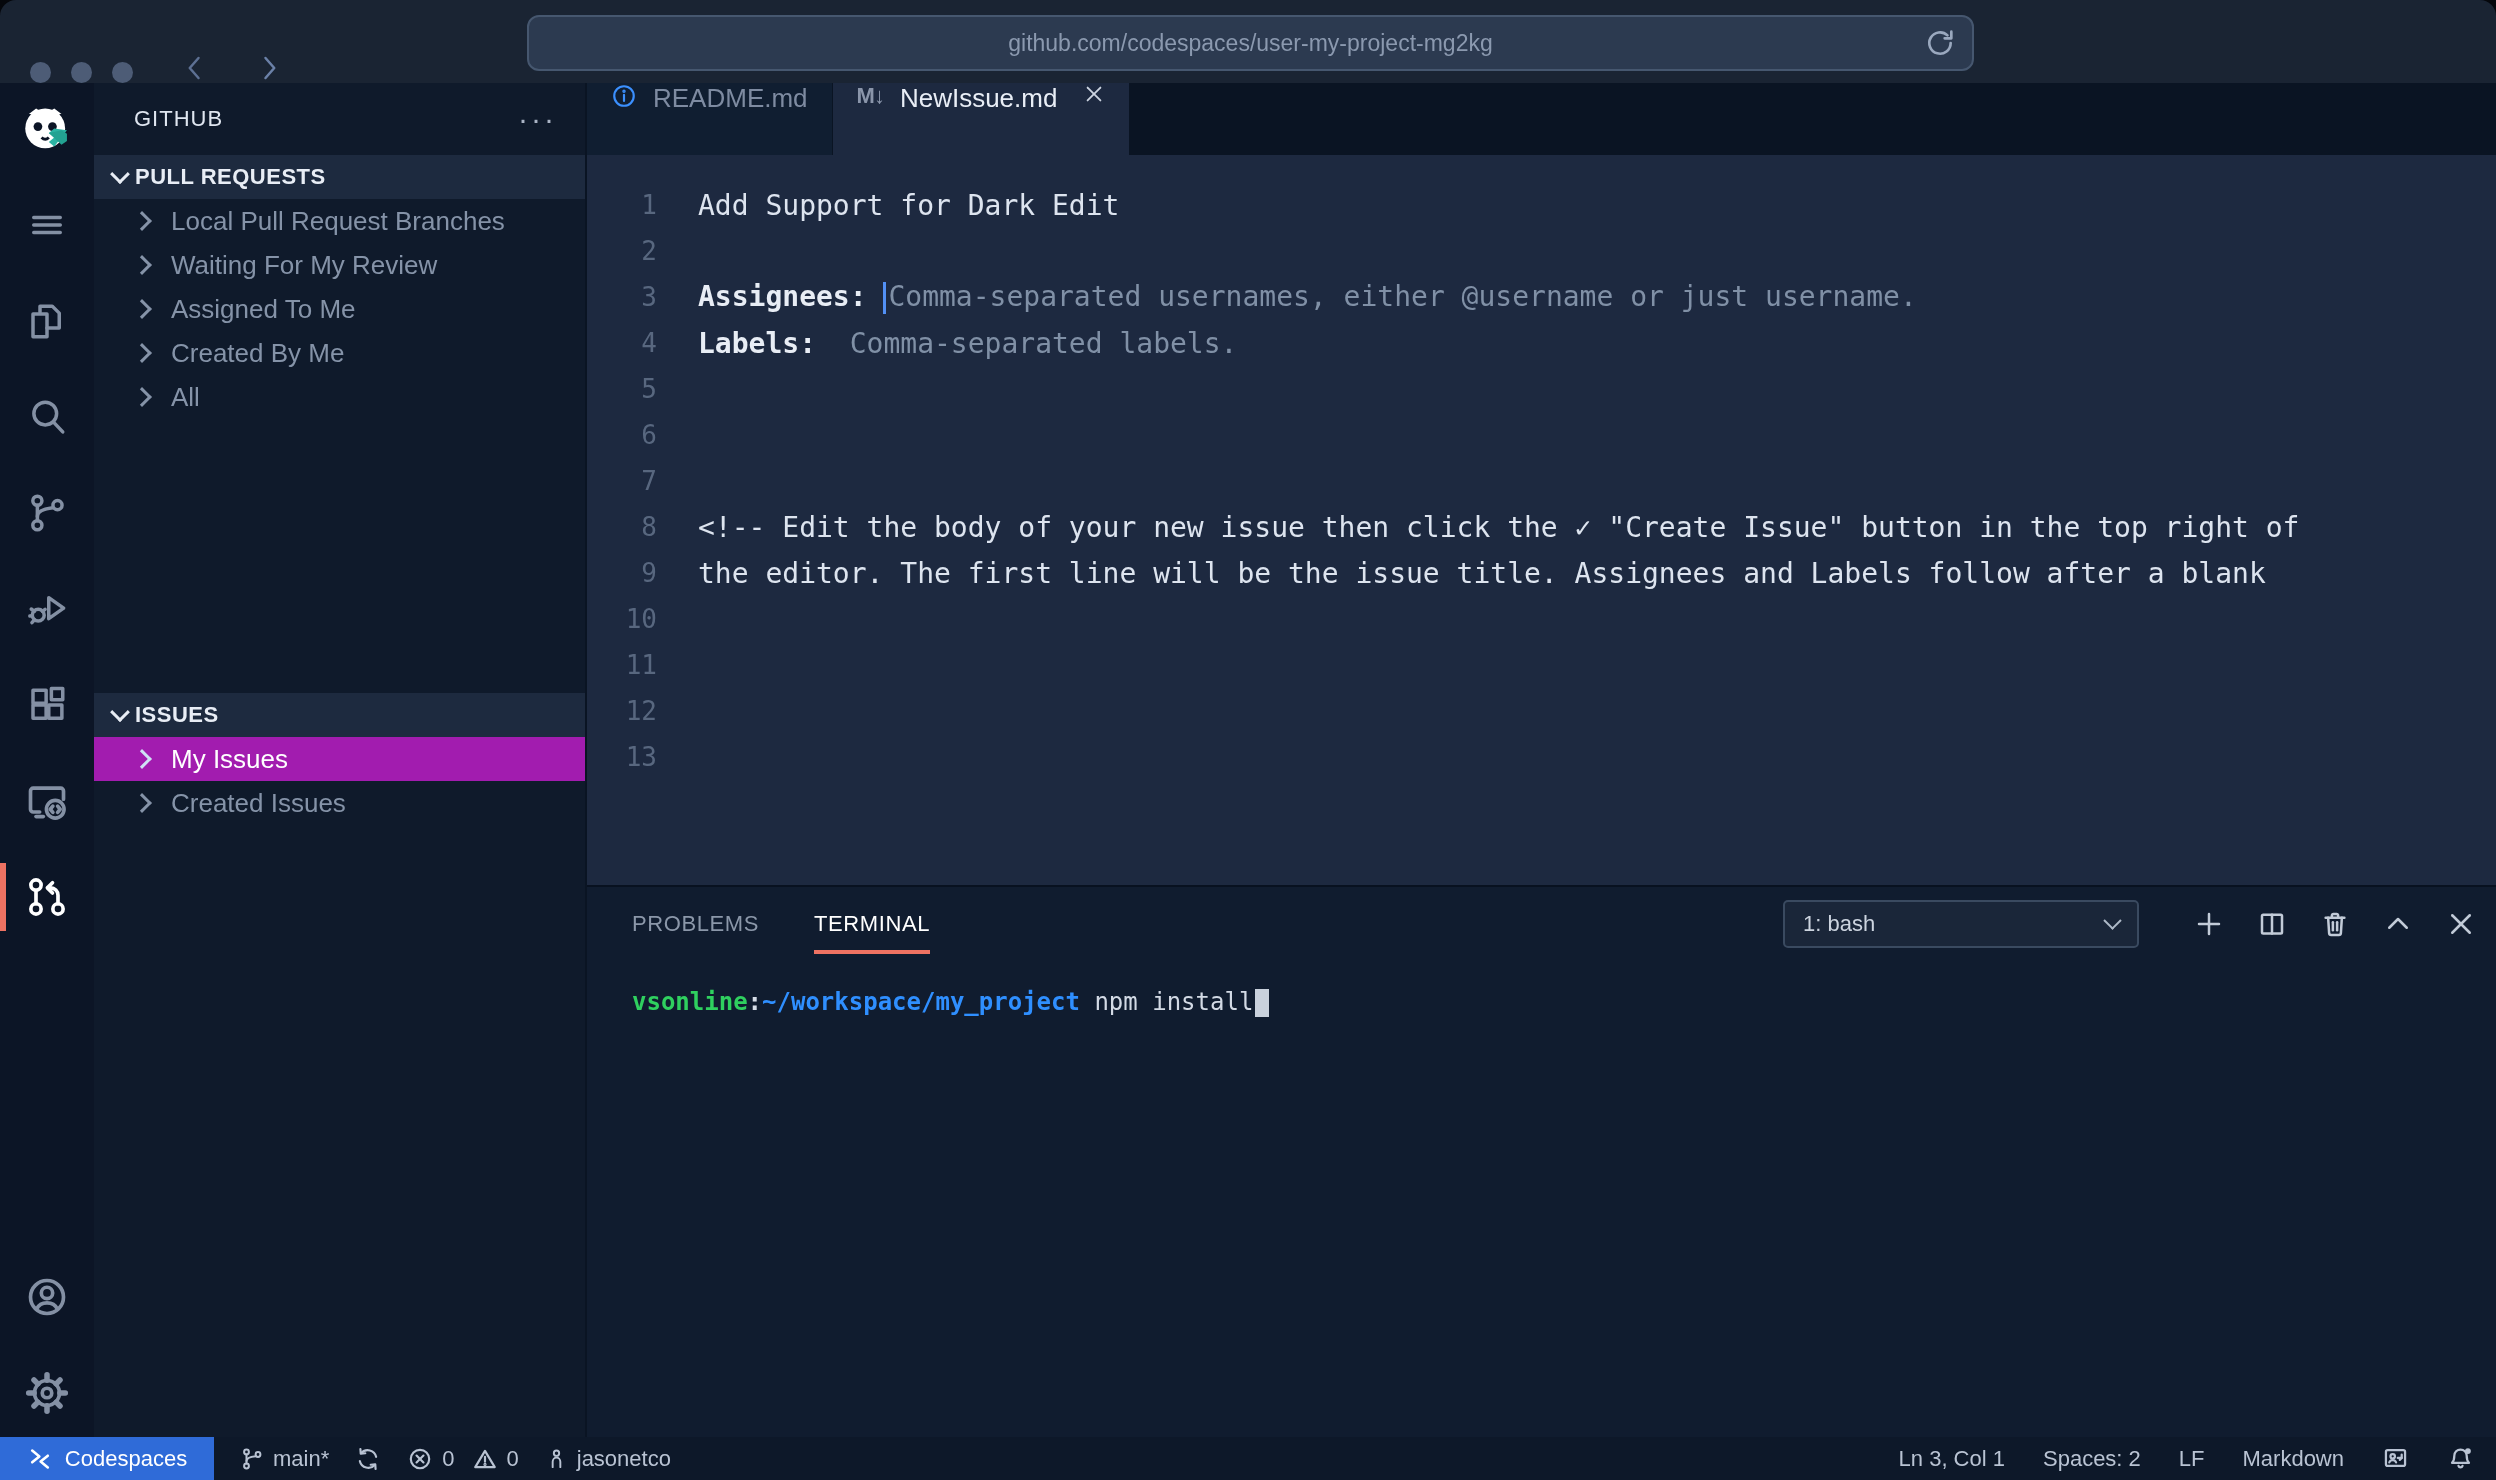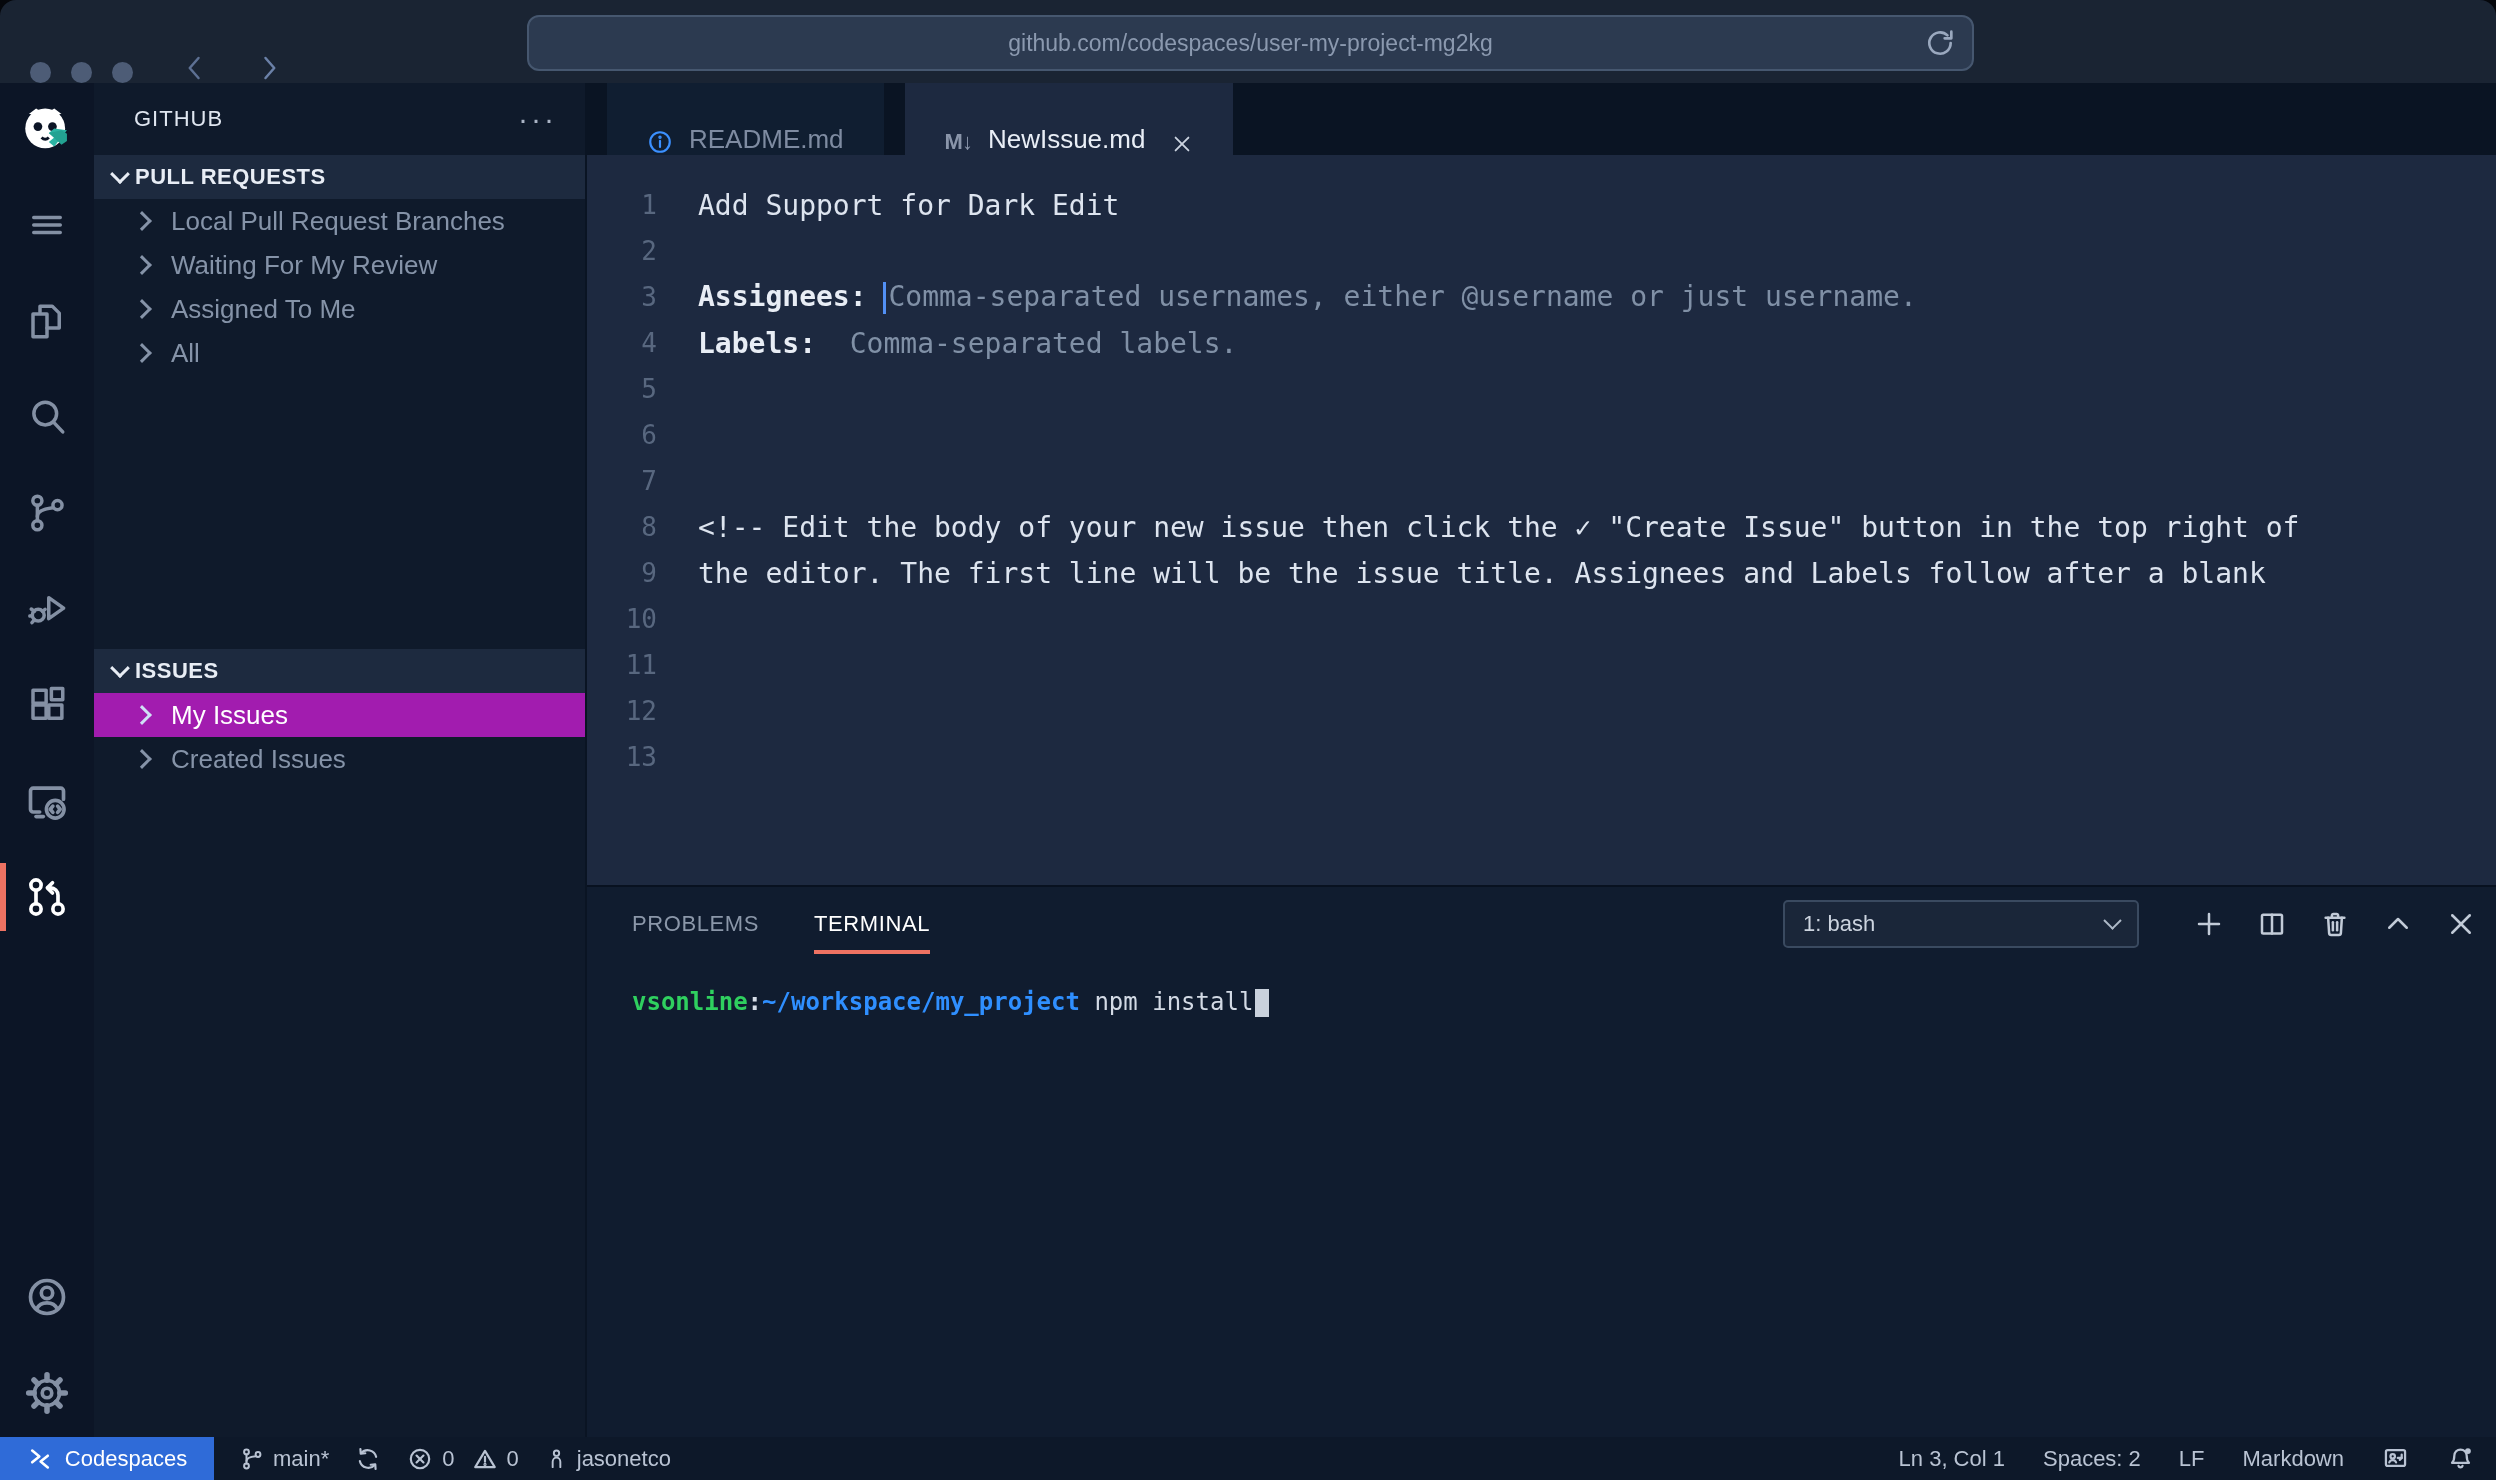--- a/index.html
+++ b/index.html
@@ -43,21 +43,21 @@
   .sb-item.selected{background:#a21caf;color:#fff;}
   .sb-item.selected .chv{color:#cfe0f5;}
   .chv{width:11px;height:11px;border-right:3px solid currentColor;border-bottom:3px solid currentColor;flex:none;}
   .chv.down{transform:rotate(45deg) translate(-2px,-2px);}
   .chv.right{transform:rotate(-45deg);}
   .sb-gap{flex:none;}
 
   
   .main{flex:1;display:flex;flex-direction:column;border-left:2px solid #0a1423;min-width:0;}
   .tabbar{height:72px;background:#0a1423;display:flex;flex:none;}
-  .tab{display:flex;align-items:flex-end;gap:16px;padding:0 40px;font-size:26px;border-right:1px solid #0a1423;margin-left:20px;}
+  .tab{display:flex;align-items:flex-start;gap:16px;padding:0 24px;font-size:26px;border-right:1px solid #0a1423;}
   .tab.inactive{background:#101e31;color:#7e8ba1;}
   .tab.active{background:#1d2940;color:#e9eef6;}
   .mdicon{color:#8a95aa;font-size:22px;font-weight:700;letter-spacing:-1px;}
   .tabclose{color:#ccd4e0;margin-left:10px;}
 
   
   .editor{flex:1;background:#1d2940;padding-top:27px;overflow:hidden;
           font-family:"DejaVu Sans Mono",monospace;font-size:28px;}
   .eline{display:flex;height:46px;align-items:center;}
   .lnum{width:70px;padding-right:41px;text-align:right;color:#58677f;font-size:26px;flex:none;}
@@ -251,20 +251,24 @@
       <div class="sb-item">
         <span class="chv right"></span>
         <span>Waiting For My Review</span>
       </div>
       <div class="sb-item">
         <span class="chv right"></span>
         <span>Assigned To Me</span>
       </div>
       <div class="sb-item">
         <span class="chv right"></span>
+        <span>Created By Me</span>
+      </div>
+      <div class="sb-item">
+        <span class="chv right"></span>
         <span>All</span>
       </div>
 
       <div class="sb-gap" style="height:274px"></div>
 
       <div class="sb-header">
         <span class="chv down"></span>
         <span>ISSUES</span>
       </div>
       <div class="sb-item selected">

